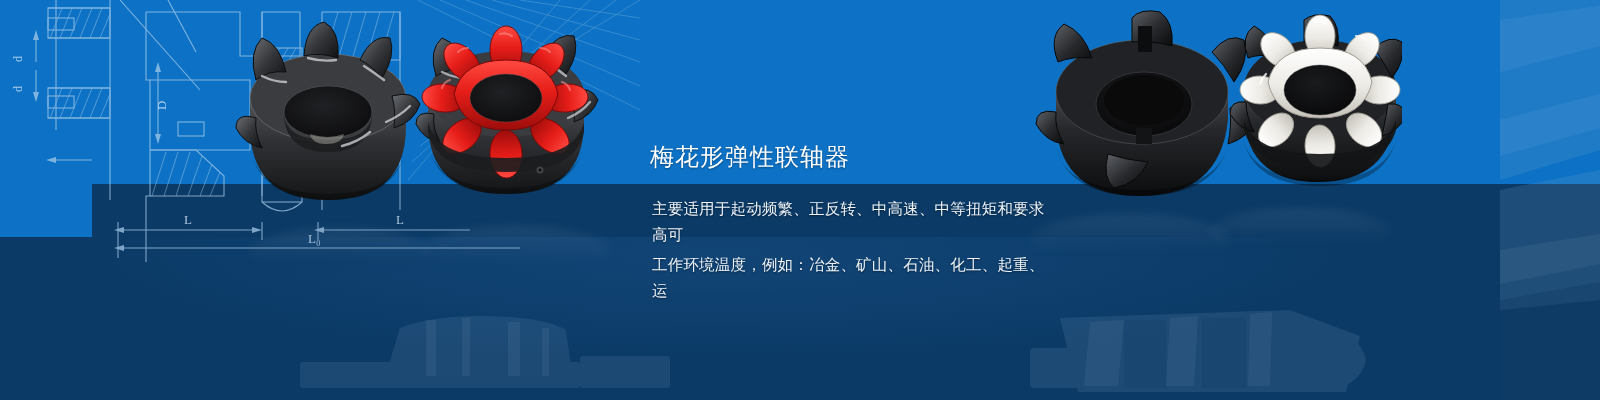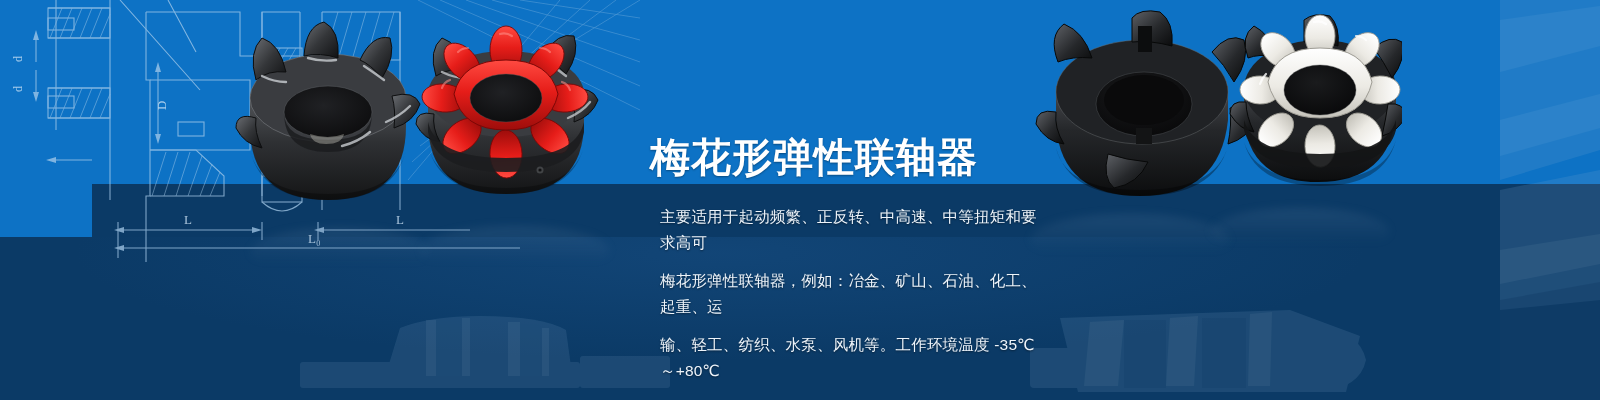--- a/index.html
+++ b/index.html
@@ -66,35 +66,35 @@
     filter:blur(4px);
   }
   .reflect-a{left:250px;top:228px;width:180px;height:48px;}
   .reflect-b{left:420px;top:226px;width:190px;height:50px;}
   .reflect-c{left:1030px;top:214px;width:200px;height:52px;}
   .reflect-d{left:1210px;top:208px;width:180px;height:48px;}
 
   
   .title{
     position:absolute;left:650px;top:139px;
-    font-size:40px;font-weight:bold;color:#ffffff;
+    font-size:24px;font-weight:normal;color:#ffffff;
     letter-spacing:1px;
     line-height:36px;
     text-shadow:0 1px 2px rgba(0,0,0,.35);
     white-space:nowrap;
   }
   .desc{
     position:absolute;left:648px;top:192px;width:404px;
     color:#eef4fa;
     font-size:15.5px;
     line-height:26px;
     letter-spacing:.2px;
     text-shadow:0 1px 2px rgba(0,0,0,.45);
   }
-  .desc p{margin:12px;}
+  .desc p{margin:4px;}
   .desc p.indent{text-indent:6px;}
 </style>
 </head>
 <body>
 
 <div id="banner">
 
   <div class="band-light"></div>
   <div class="band-dark-bottom"></div>
   <div class="band-dark-notch"></div>
@@ -446,17 +446,16 @@
       <g fill="#26486c" opacity=".45">
         <path d="M0 300 l100 -18 l0 118 l-100 0 z"></path>
       </g>
     </svg>
   </div>
 
   <div class="title">梅花形弹性联轴器</div>
 
   <div class="desc">
     <p>主要适用于起动频繁、正反转、中高速、中等扭矩和要求高可</p>
-    <p>梅花形弹性联轴器，例如：冶金、矿山、石油、化工、起重、运</p>
-    <p>输、轻工、纺织、水泵、风机等。工作环境温度 -35℃～+80℃</p>
+    <p>工作环境温度，例如：冶金、矿山、石油、化工、起重、运</p>
   </div>
 
 </div>
 
 </body></html>

